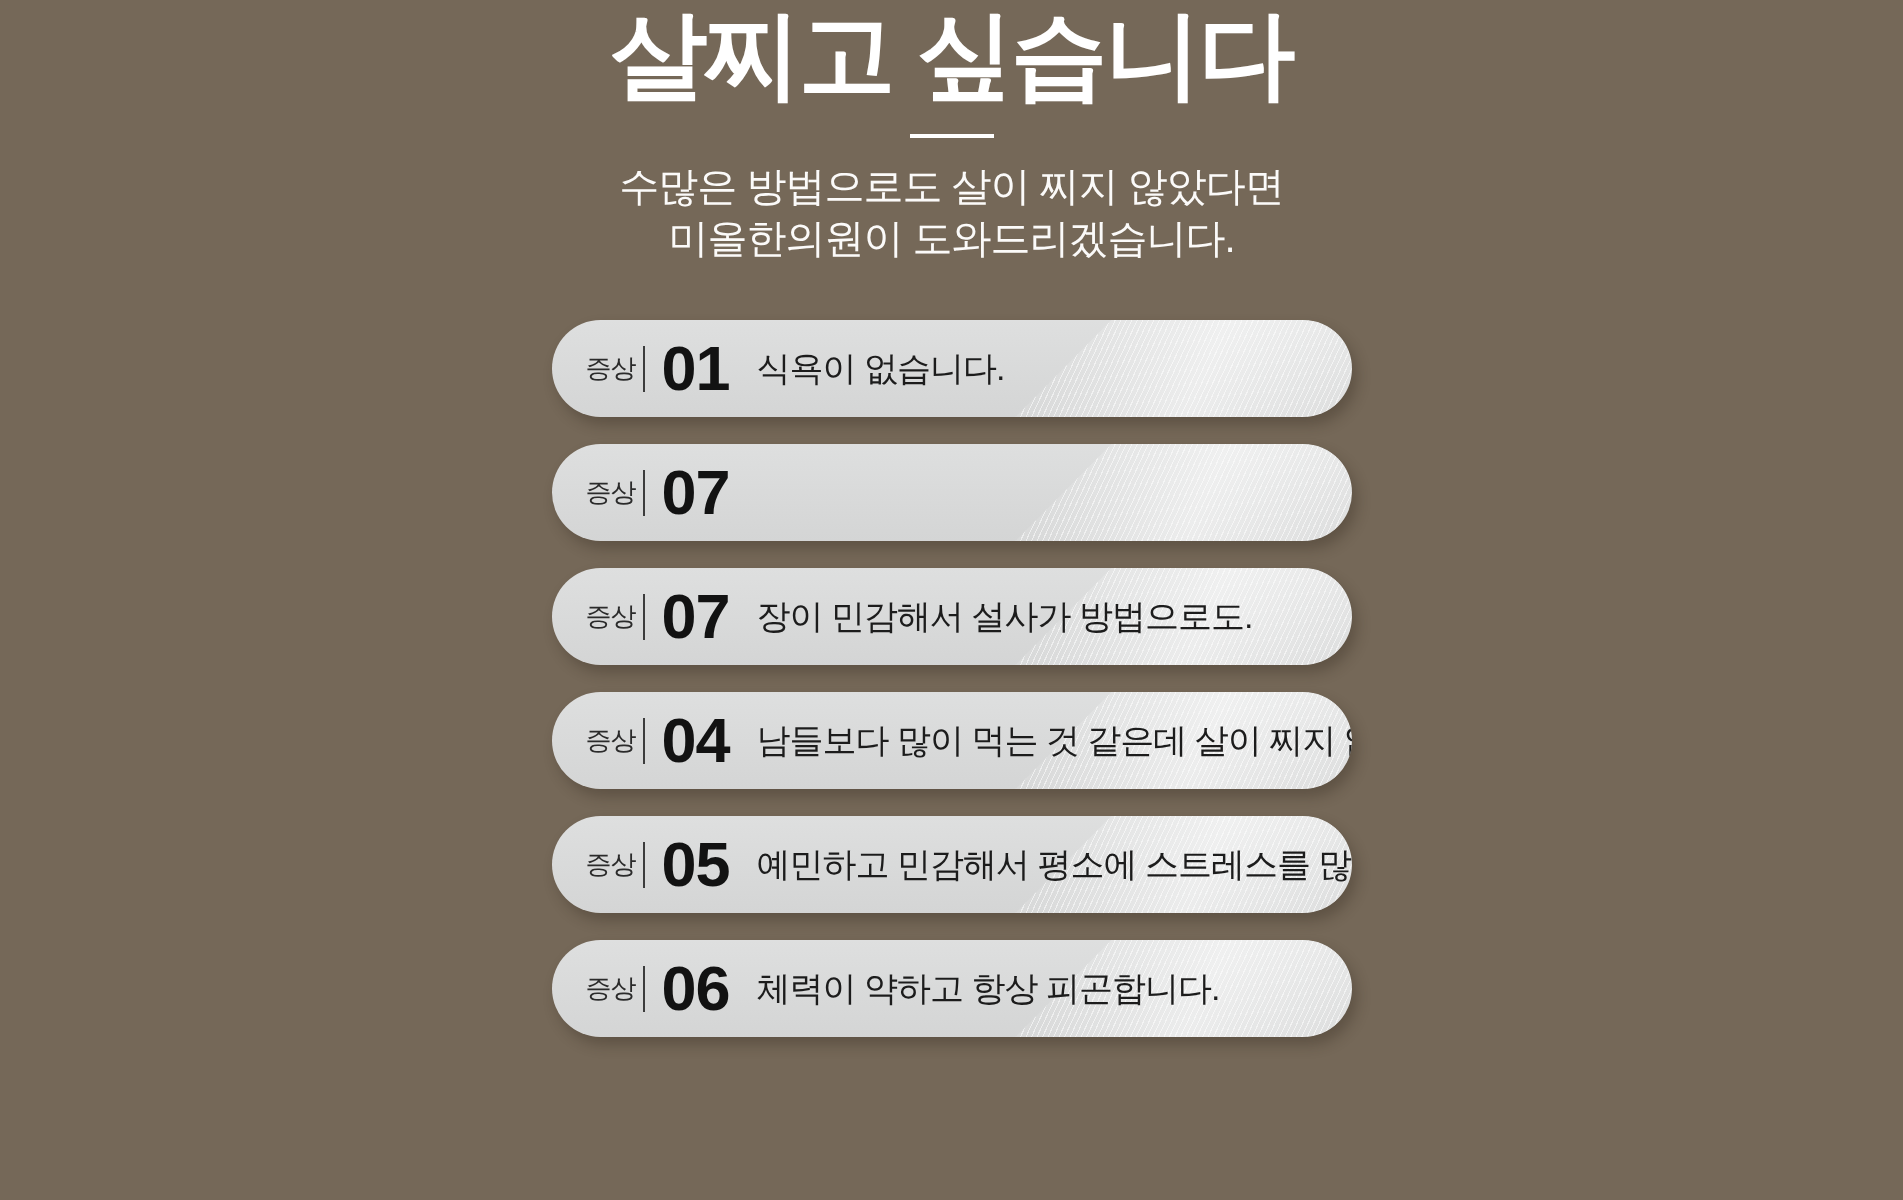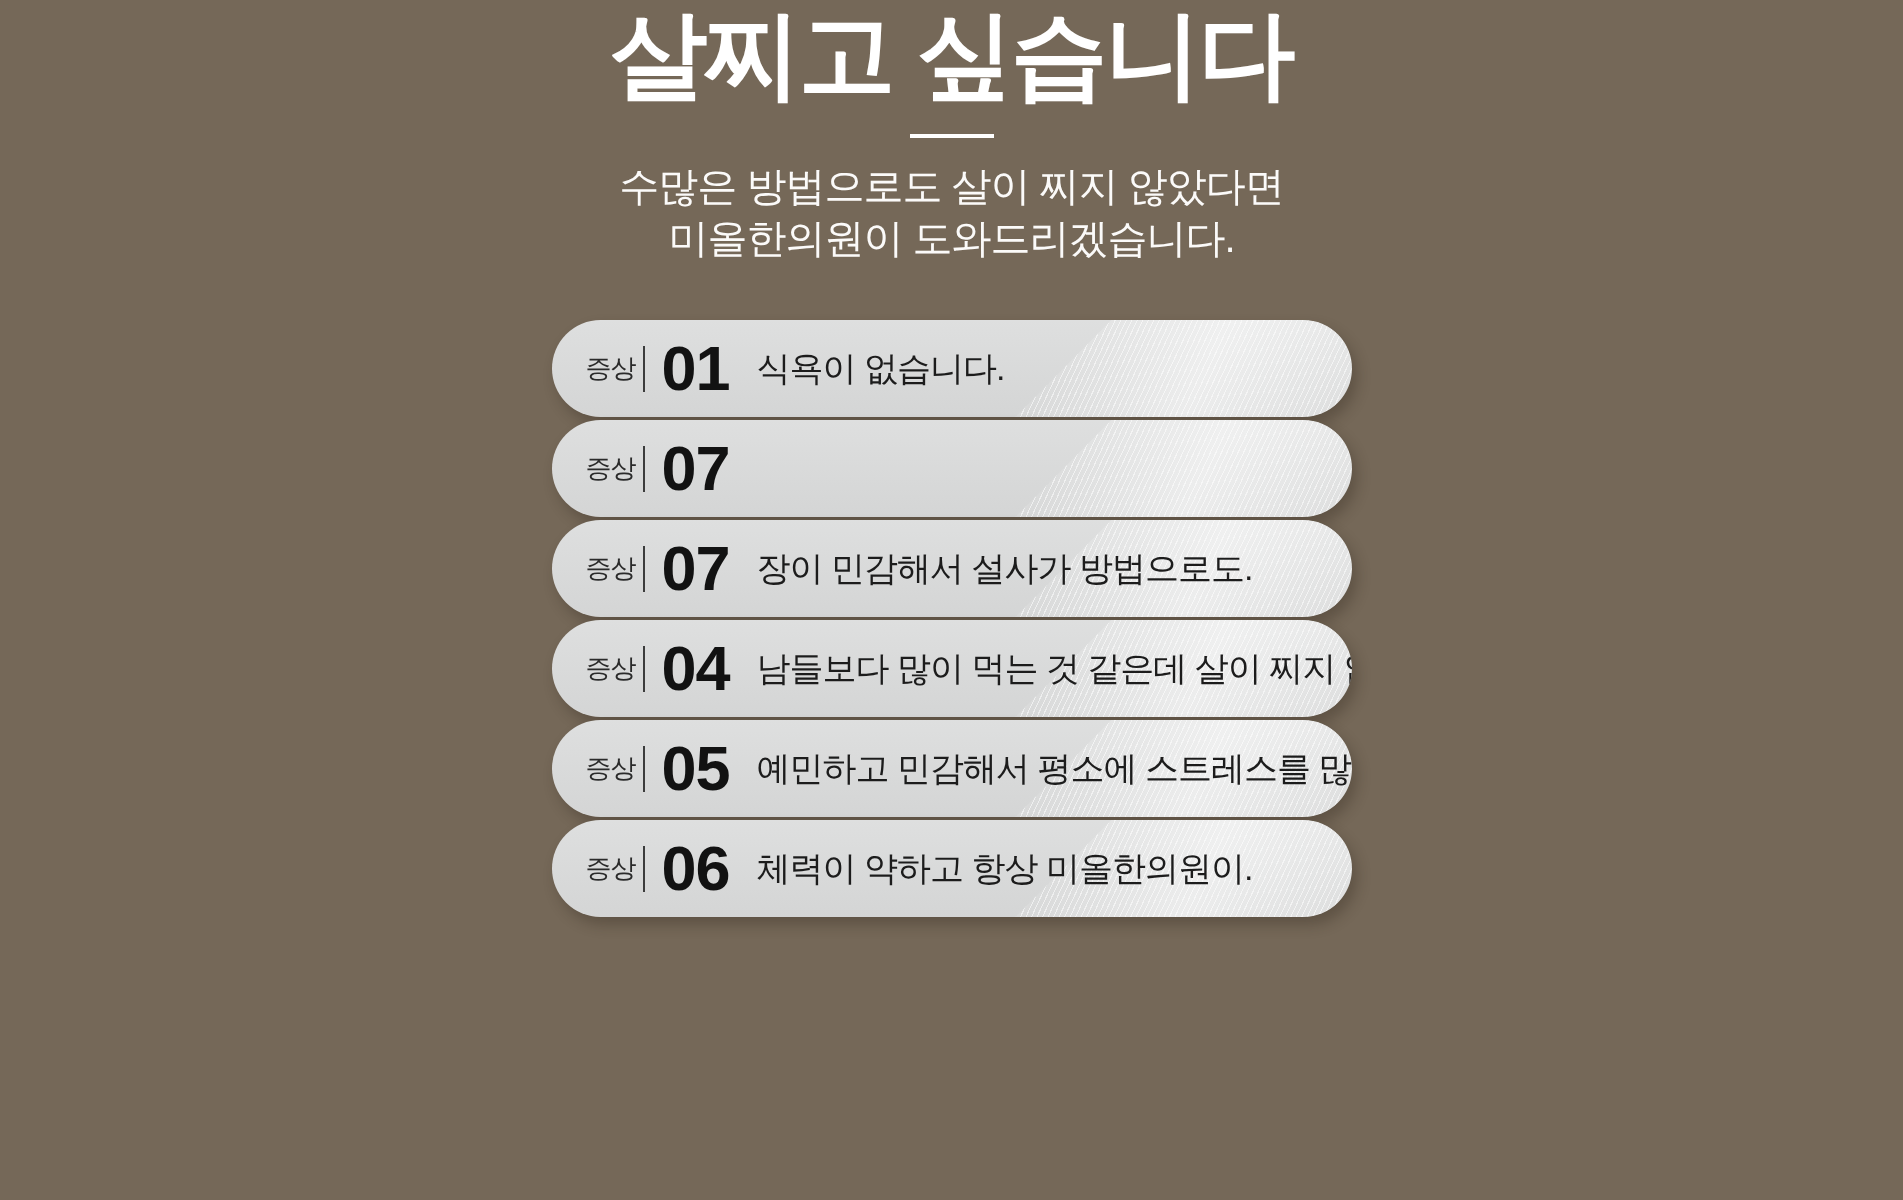--- a/index.html
+++ b/index.html
@@ -42,21 +42,21 @@
   .symptom-list{
     width:800px;
     margin:56px auto 0 auto;
     list-style:none;
     padding:0;
   }
   .pill{
     position:relative;
     height:97px;
     border-radius:49px;
-    margin-bottom:3px;
+    margin-bottom:27px;
     display:flex;
     align-items:center;
     padding:0 40px 0 34px;
     box-sizing:border-box;
     background:linear-gradient(180deg,#dedfdf 0%,#d4d5d5 100%);
     box-shadow:5px 8px 14px rgba(42,32,22,0.30);
     overflow:hidden;
   }
   
   .pill::after{
@@ -159,17 +159,17 @@
       <span class="sym-label">증상</span>
       <span class="sym-bar"></span>
       <span class="sym-num">05</span>
       <span class="sym-text">예민하고 민감해서 평소에 스트레스를 많이 받습니다.</span>
     </li>
 
     <li class="pill">
       <span class="sym-label">증상</span>
       <span class="sym-bar"></span>
       <span class="sym-num">06</span>
-      <span class="sym-text">체력이 약하고 항상 미올한의원이.</span>
+      <span class="sym-text">체력이 약하고 항상 피곤합니다.</span>
     </li>
 
   </ul>
 </div>
 
 </body></html>

